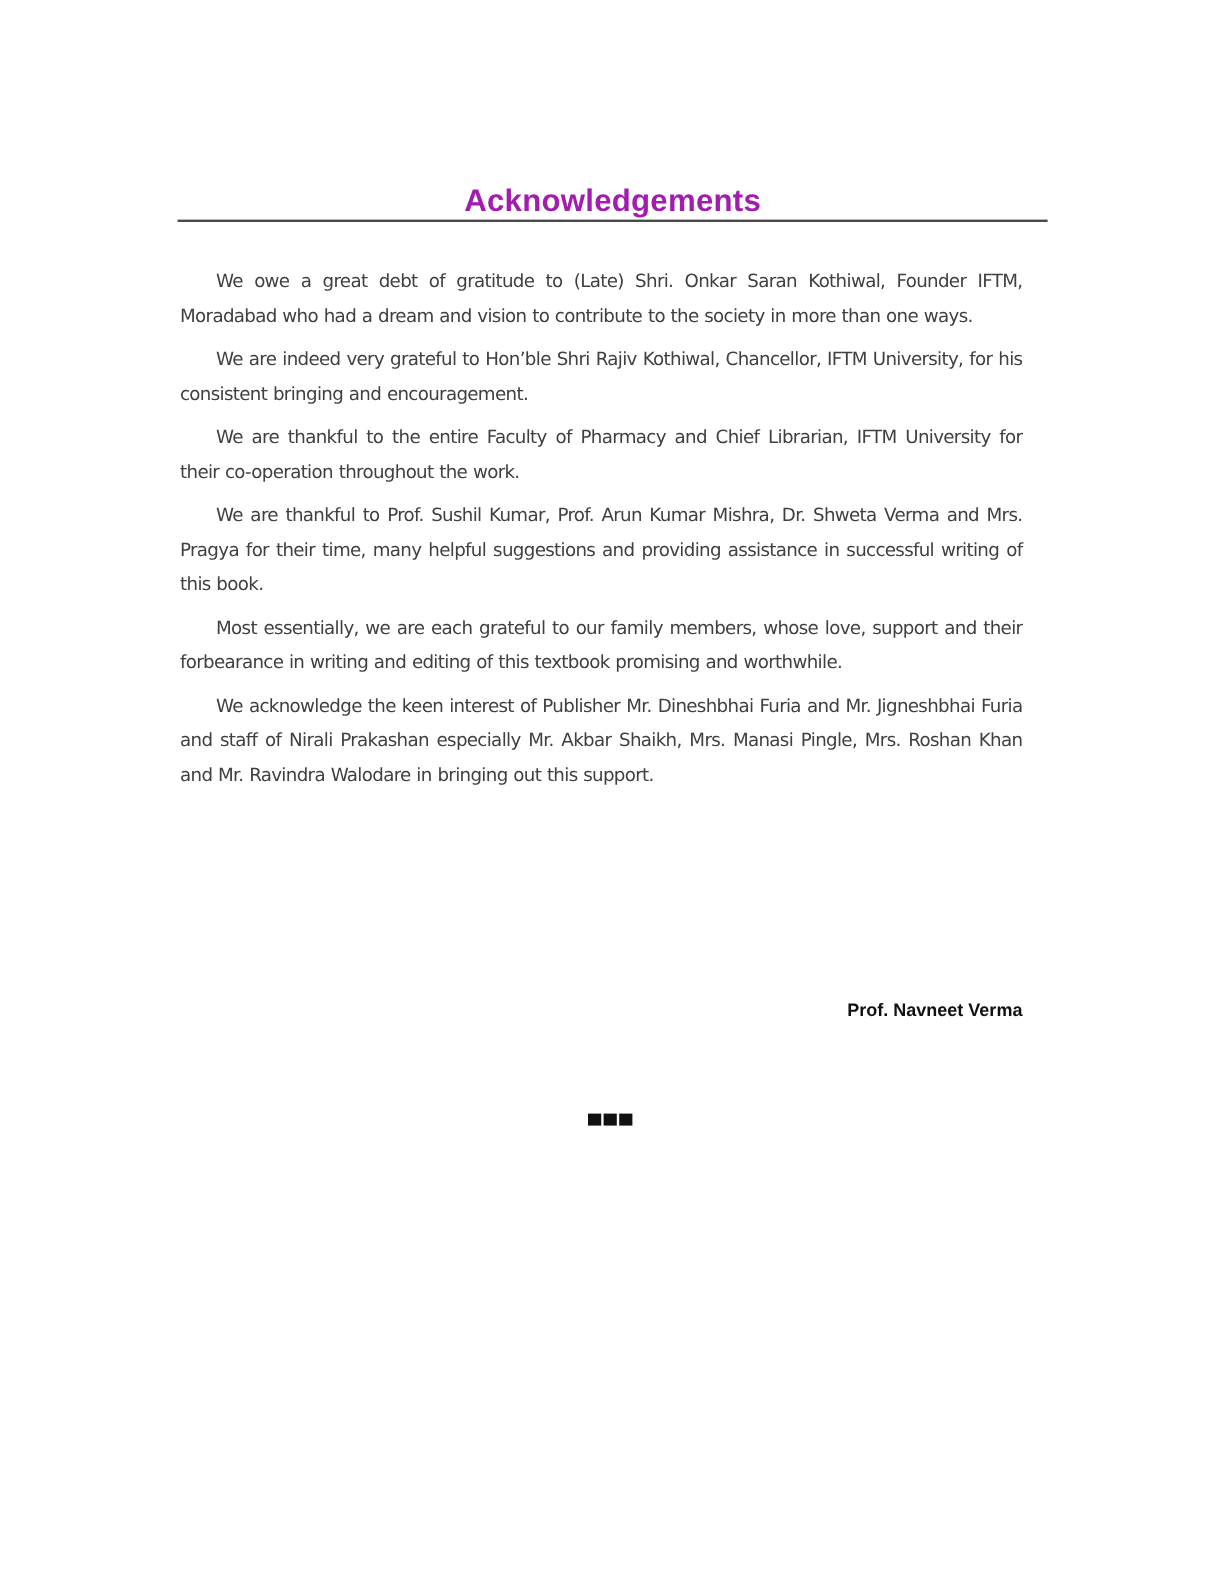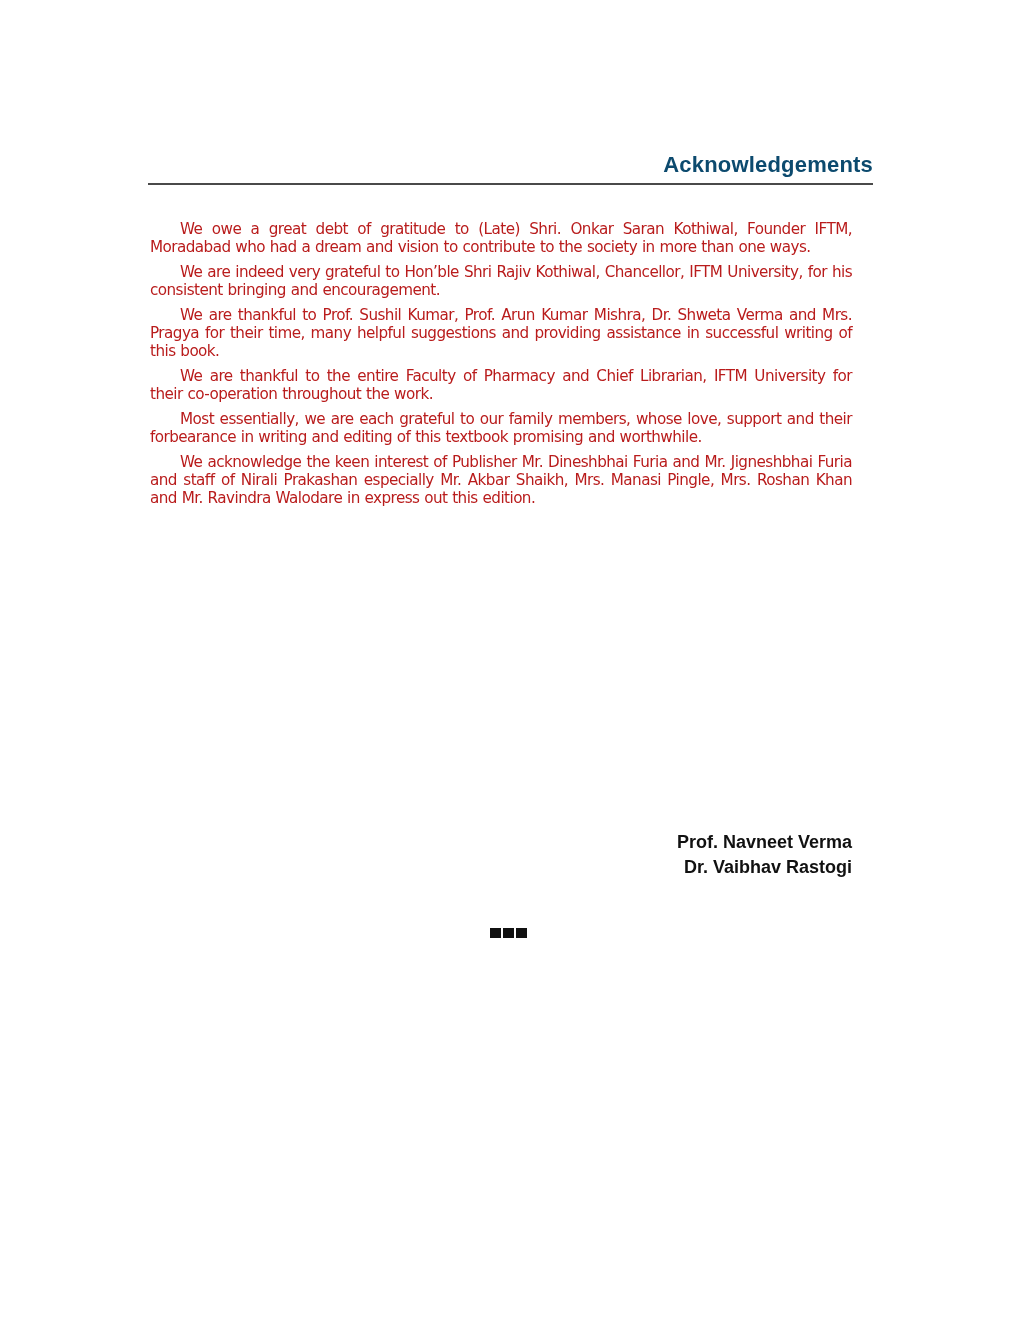--- a/index.html
+++ b/index.html
@@ -18,62 +18,62 @@
       position: absolute;
       left: 0; top: 0;
       width: 1020px; height: 1320px;
       background: #ffffff;
     }
     .heading {
       position: absolute;
       left: 148px;
       top: 152px;
       width: 725px;
-      text-align: right;
+      text-align: center;
       font-family: "Liberation Sans", sans-serif;
       font-weight: bold;
-      font-size: 22px;
+      font-size: 26px;
       letter-spacing: 0.2px;
-      color: #0c4a6e;
+      color: #a21caf;
       margin: 0;
     }
     .rule {
       position: absolute;
       left: 148px;
       top: 183px;
       width: 725px;
       height: 2px;
       background: #4a4a4a;
     }
     .body-text {
       position: absolute;
       left: 150px;
       top: 220px;
       width: 702px;
       font-family: "DejaVu Sans", sans-serif;
       font-size: 15.2px;
-      line-height: 18px;
-      color: #b91c1c;
+      line-height: 29px;
+      color: #404040;
       letter-spacing: -0.55px;
       word-spacing: 0.5px;
     }
     .body-text p {
       margin: 0 0 7px 0;
       text-indent: 30px;
       text-align: justify;
     }
     .signature {
       position: absolute;
       left: 500px;
       top: 830px;
       width: 352px;
       text-align: right;
       font-family: "Liberation Sans", sans-serif;
       font-weight: bold;
-      font-size: 18px;
+      font-size: 15px;
       line-height: 25px;
       color: #111111;
     }
     .signature div { margin: 0; }
     .end-marks {
       position: absolute;
       left: 490px;
       top: 928px;
       display: flex;
       gap: 2px;
@@ -89,29 +89,28 @@
 <body>
 
 <div class="page">
 
   <h1 class="heading">Acknowledgements</h1>
   <div class="rule"></div>
 
   <div class="body-text">
     <p>We owe a great debt of gratitude to (Late) Shri. Onkar Saran Kothiwal, Founder IFTM, Moradabad who had a dream and vision to contribute to the society in more than one ways.</p>
     <p>We are indeed very grateful to Hon’ble Shri Rajiv Kothiwal, Chancellor, IFTM University, for his consistent bringing and encouragement.</p>
+    <p>We are thankful to the entire Faculty of Pharmacy and Chief Librarian, IFTM University for their co-operation throughout the work.</p>
     <p>We are thankful to Prof. Sushil Kumar, Prof. Arun Kumar Mishra, Dr. Shweta Verma and Mrs. Pragya for their time, many helpful suggestions and providing assistance in successful writing of this book.</p>
-    <p>We are thankful to the entire Faculty of Pharmacy and Chief Librarian, IFTM University for their co-operation throughout the work.</p>
     <p>Most essentially, we are each grateful to our family members, whose love, support and their forbearance in writing and editing of this textbook promising and worthwhile.</p>
-    <p>We acknowledge the keen interest of Publisher Mr. Dineshbhai Furia and Mr. Jigneshbhai Furia and staff of  Nirali Prakashan especially Mr. Akbar Shaikh, Mrs. Manasi Pingle, Mrs. Roshan Khan and Mr. Ravindra Walodare in express out this edition.</p>
+    <p>We acknowledge the keen interest of Publisher Mr. Dineshbhai Furia and Mr. Jigneshbhai Furia and staff of  Nirali Prakashan especially Mr. Akbar Shaikh, Mrs. Manasi Pingle, Mrs. Roshan Khan and Mr. Ravindra Walodare in bringing out this support.</p>
   </div>
 
   <div class="signature">
     <div>Prof. Navneet Verma</div>
-    <div>Dr. Vaibhav Rastogi</div>
   </div>
 
   <div class="end-marks">
     <span></span>
     <span></span>
     <span></span>
   </div>
 
 </div>
 

